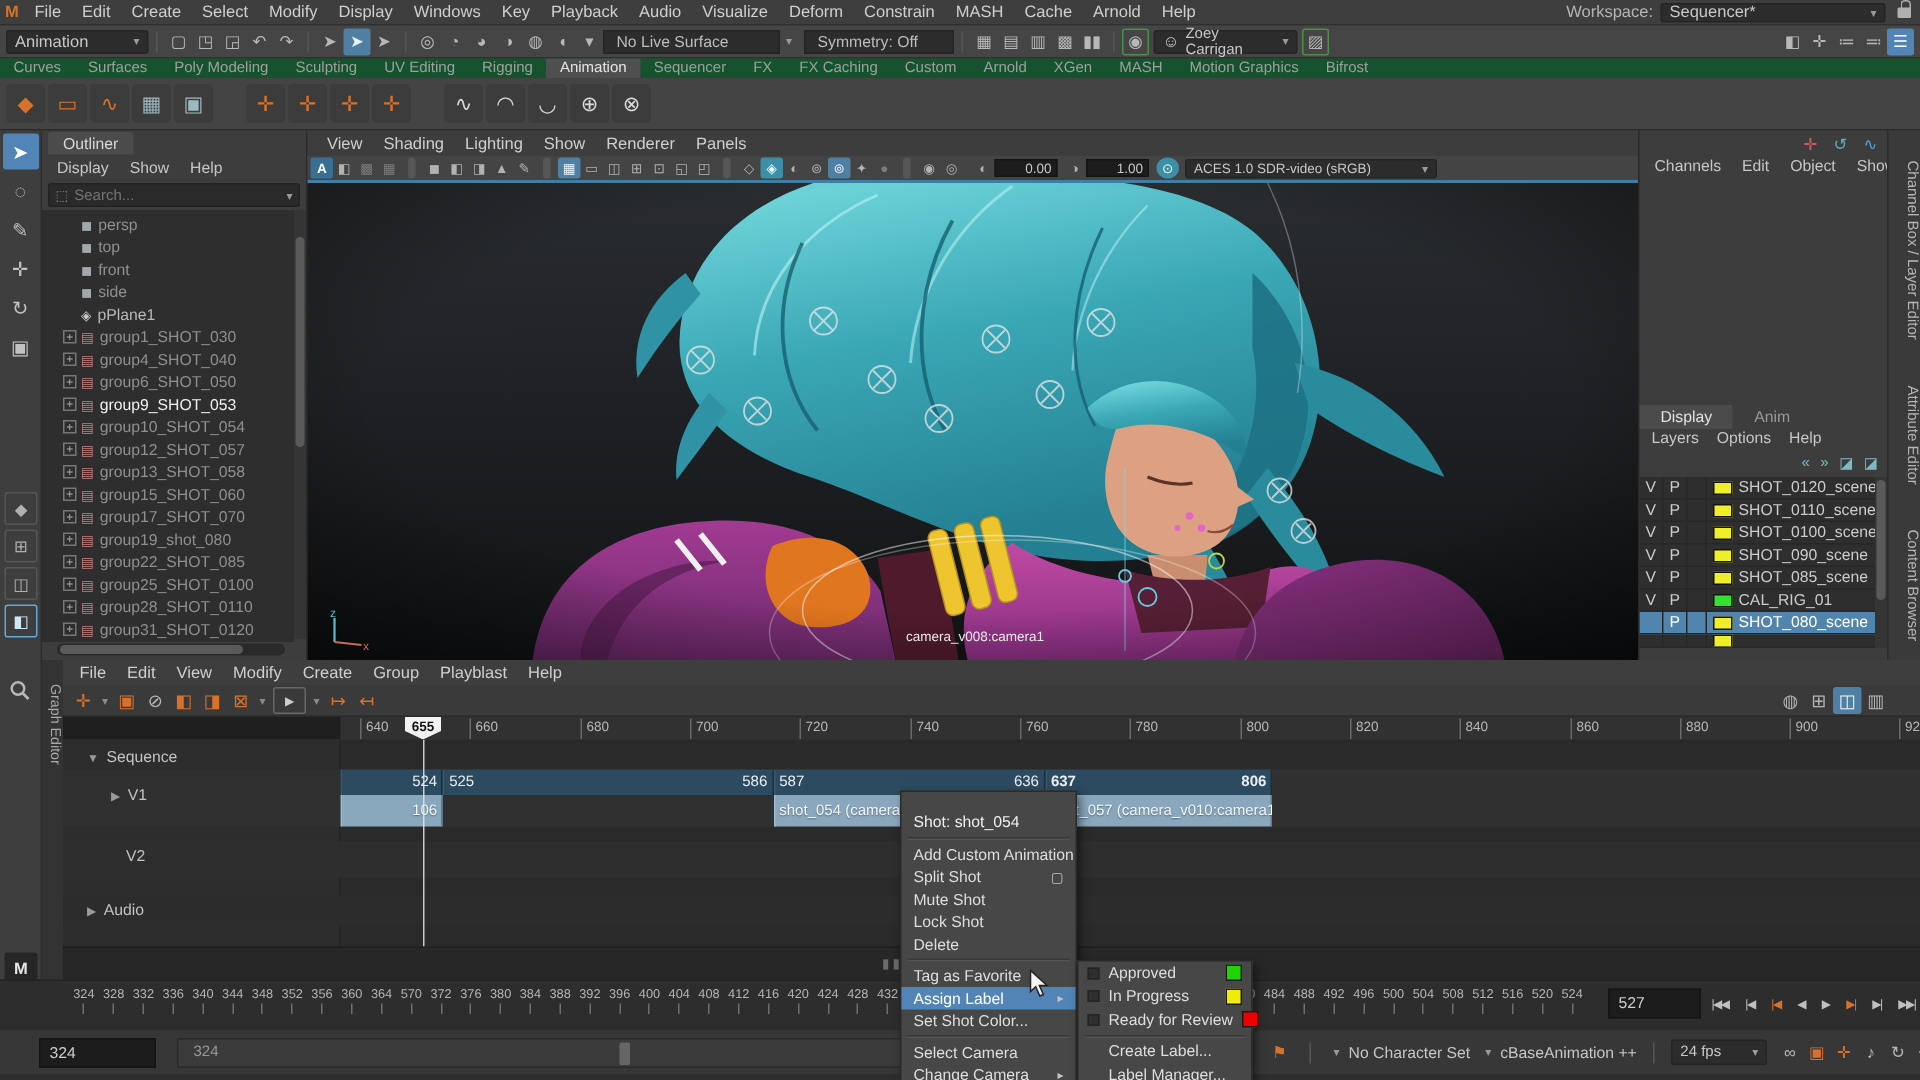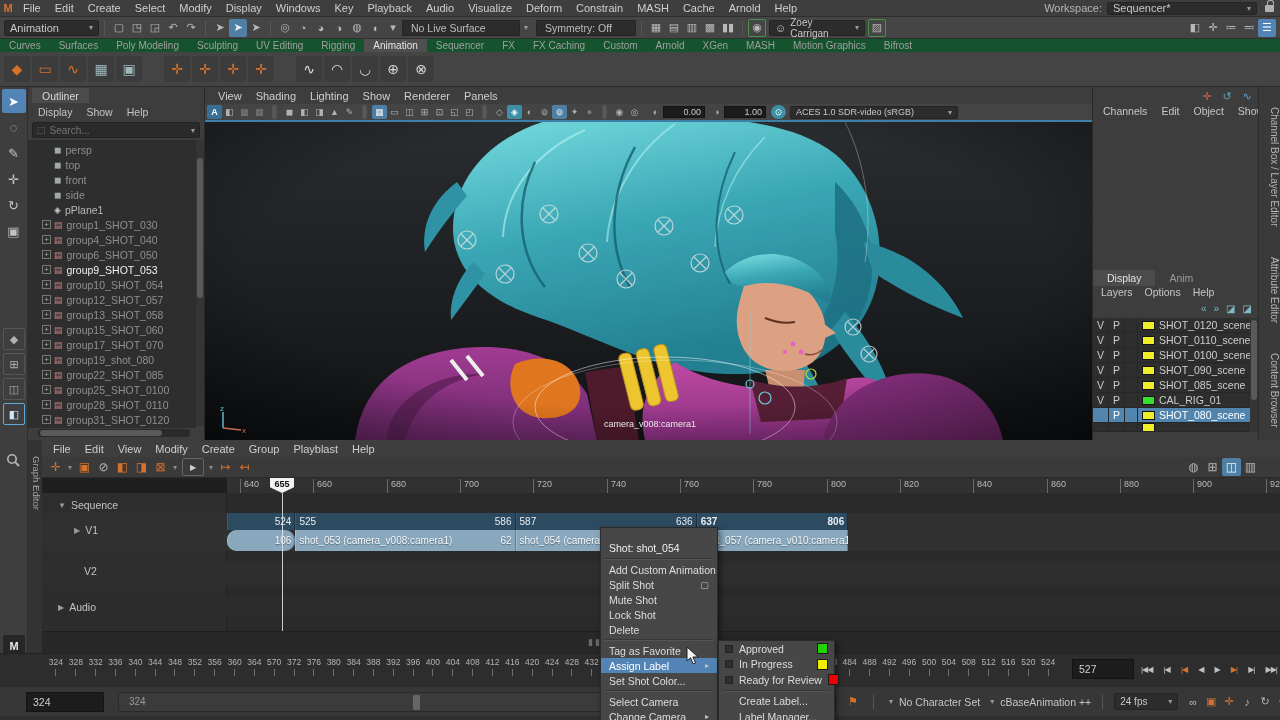--- a/index.html
+++ b/index.html
@@ -835,27 +835,23 @@
               <span>587</span>
               <span>636</span>
             </div>
             <div class="clip" style="left: 44.6%; width: 14.4%; font-weight: bold;">
               <span>637</span>
               <span>806</span>
             </div>
           </div>
         <div id="clips-bottom">
 
-        <div class="clip" style="left: 0%; width: 6.5%; border-radius: 10px;">
+        <div class="clip" style="left: 0%; width: 6.5%;">
               <span></span>
               <span>106</span>
-            </div>
-            <div class="clip" style="left: 6.5%; width: 20.9%;">
-              <span>shot_053 (camera_v008:camera1)</span>
-              <span>62</span>
             </div>
             <div class="clip" style="left: 27.4%; width: 17.2%;">
               <span>shot_054 (camera_v009:camera1)</span>
               <span></span>
             </div>
             <div class="clip" style="left: 44.6%; width: 14.4%;">
               <span>shot_057 (camera_v010:camera1)</span>
 
             </div>
           </div>

